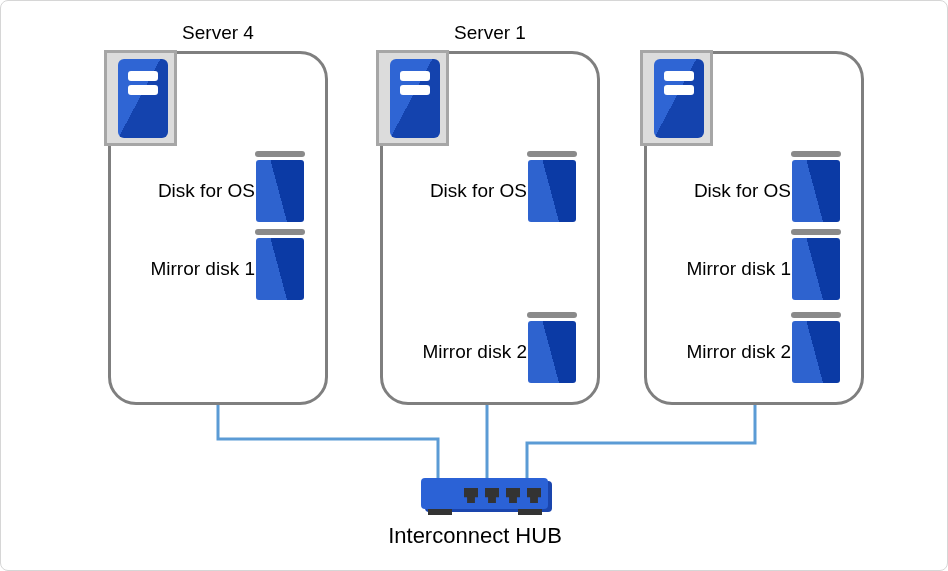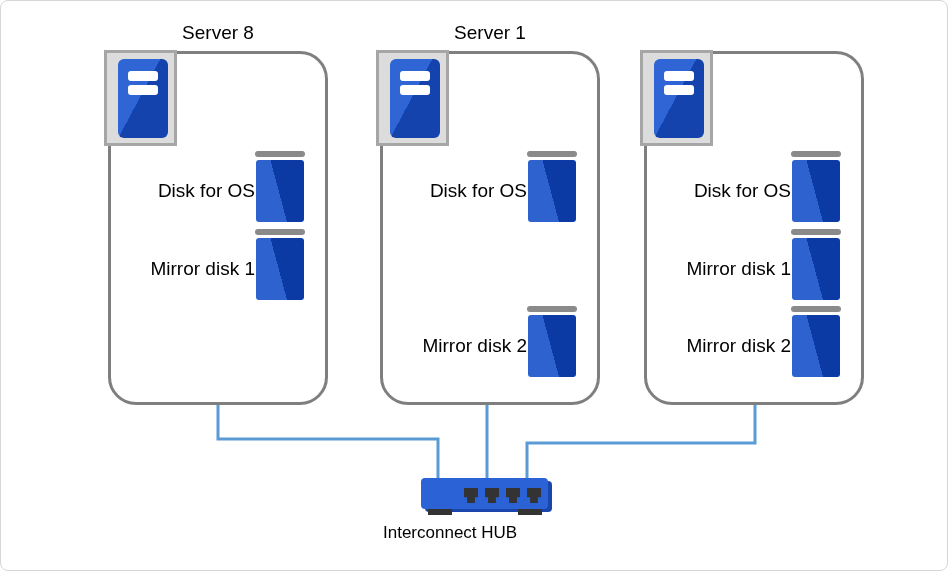--- a/index.html
+++ b/index.html
@@ -21,42 +21,42 @@
   .tower{position:absolute;left:11px;top:6px;width:50px;height:79px;border-radius:6px;
     background:linear-gradient(118deg,var(--tower-light) 0 46%,var(--tower-dark) 46%);}
   .tower .bar{position:absolute;left:10px;width:30px;height:10px;background:#fff;border-radius:3px;}
   .tower .bar.b1{top:12px;} .tower .bar.b2{top:26px;}
   .disk-row{position:absolute;right:20px;display:flex;align-items:center;gap:0;}
   .disk-label{font-size:19px;white-space:nowrap;position:relative;top:4px;}
   .disk-icon{width:50px;}
   .disk-cap{width:50px;height:6px;background:var(--disk-cap);border-radius:3px;}
   .disk-body{width:48px;height:62px;margin:3px auto 0;border-radius:3px;
     background:linear-gradient(75deg,var(--disk-light) 0 48%,var(--disk-dark) 48%);}
-  .slot-0{top:97px;} .slot-1{top:175px;} .slot-2{top:252px;}
+  .slot-0{top:97px;} .slot-1{top:175px;} .slot-2{top:258px;}
   .hub-body{position:absolute;left:420px;top:477px;width:127px;height:31px;border-radius:4px;
     background:var(--hub-body);box-shadow:4px 3px 0 var(--hub-shadow);}
   .port{position:absolute;top:10px;width:14px;height:15px;background:var(--port);
     clip-path:polygon(0 0,100% 0,100% 62%,78% 62%,78% 100%,22% 100%,22% 62%,0 62%);}
   .port.p1{left:43px;} .port.p2{left:64px;} .port.p3{left:85px;} .port.p4{left:106px;}
   .foot{position:absolute;top:31px;width:24px;height:6px;background:var(--port);}
   .foot.f1{left:7px;} .foot.f2{left:97px;}
-  .hub-label{position:absolute;left:382px;top:522px;width:200px;text-align:left;font-size:17px;}
+  .hub-label{position:absolute;left:374px;top:522px;width:200px;text-align:center;font-size:22px;}
 </style>
 </head>
 <body>
 
 <div class="frame">
 
   <svg class="wires" viewBox="0 0 948 571">
     <path d="M217 404 L217 438 L437 438 L437 477"></path>
     <path d="M486 404 L486 477"></path>
     <path d="M754 404 L754 442 L526 442 L526 477"></path>
   </svg>
 
-  <div class="server-title" style="left:107px">Server 8</div>
+  <div class="server-title" style="left:107px">Server 4</div>
   <div class="server-box" style="left:107px">
     <div class="disk-row slot-0">
       <span class="disk-label">Disk for OS</span>
       <span class="disk-icon">
           <span class="disk-cap" style="display:block"></span>
           <span class="disk-body" style="display:block"></span>
         </span>
     </div>
     <div class="disk-row slot-1">
       <span class="disk-label">Mirror disk 1</span>

